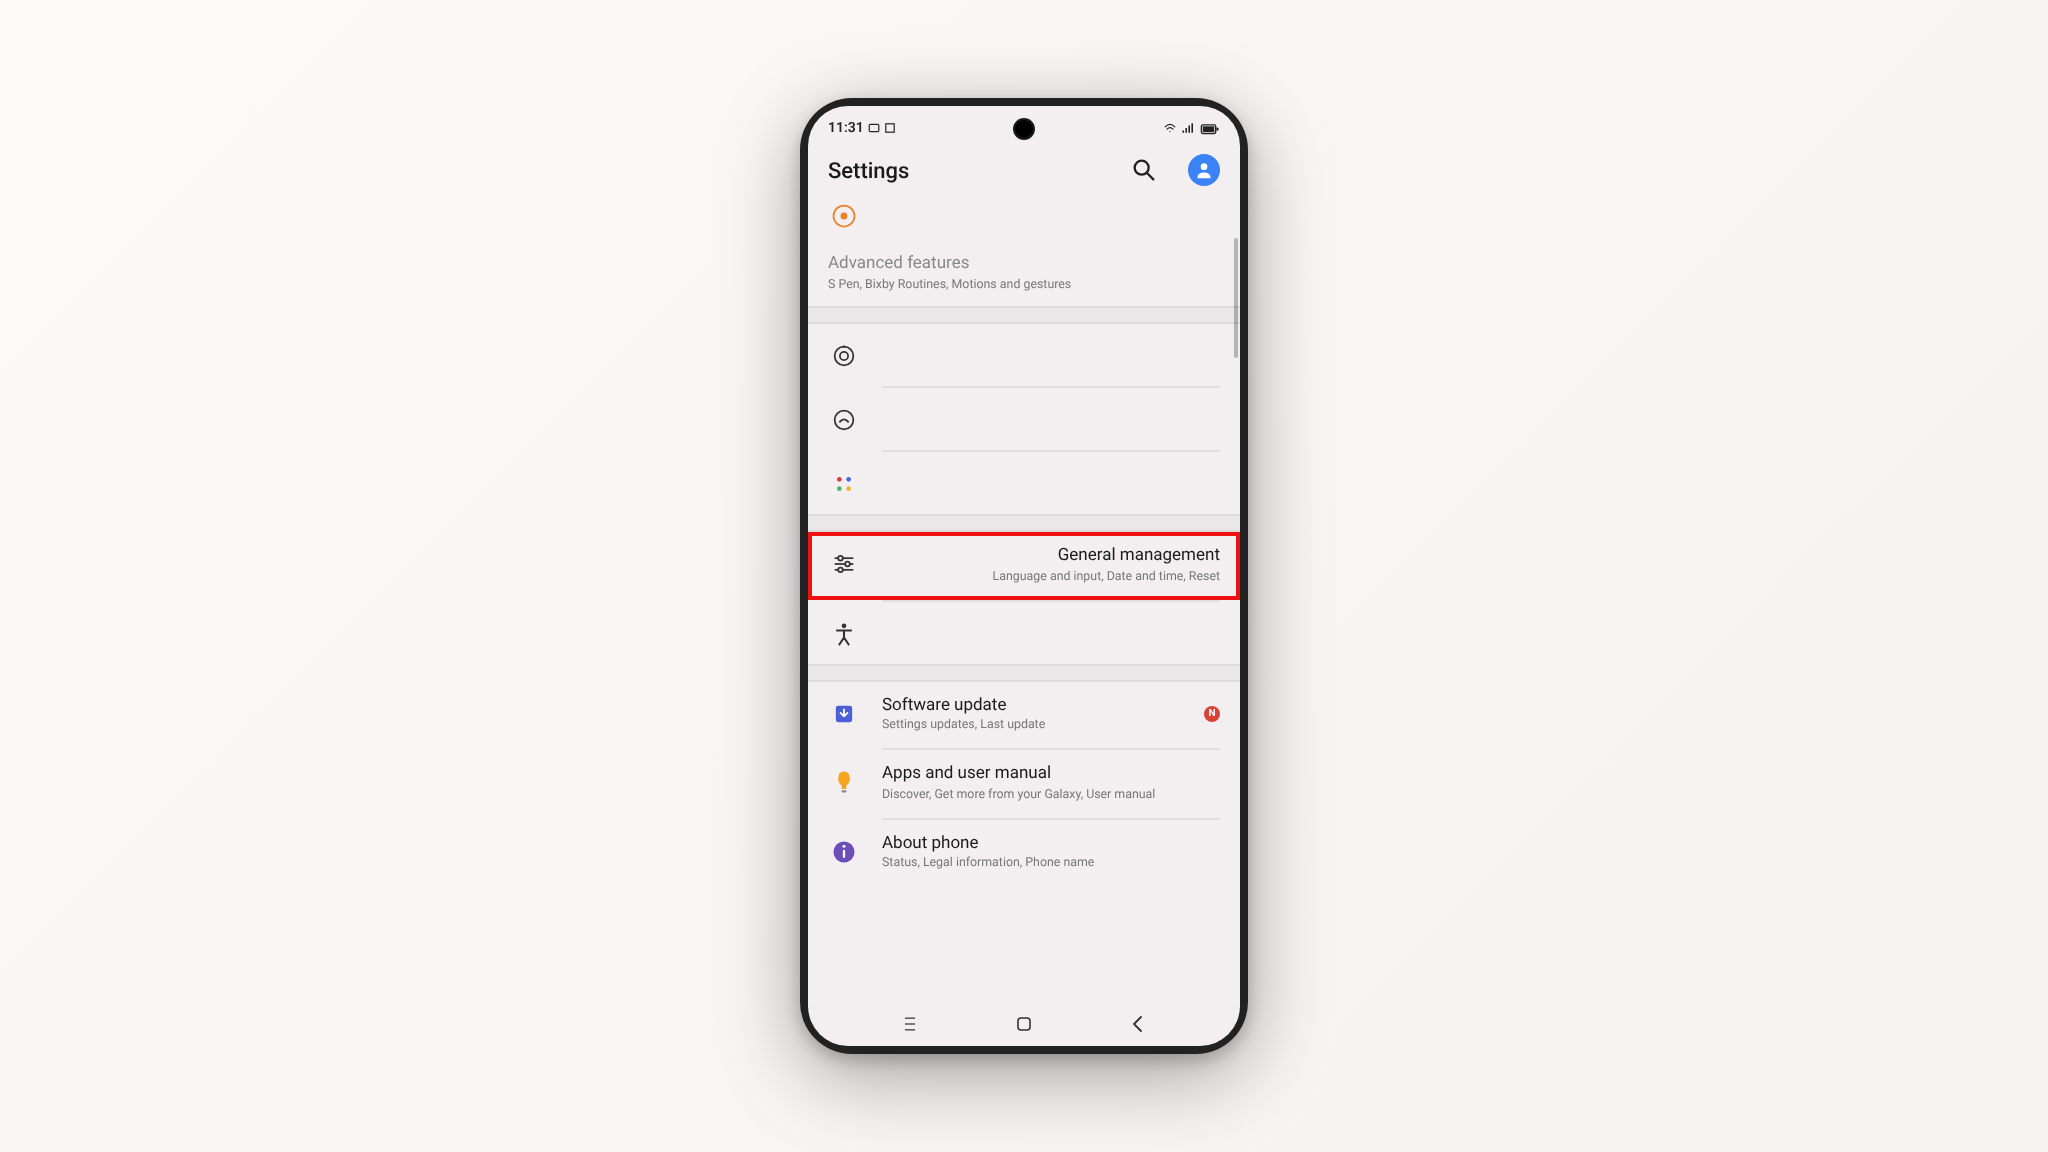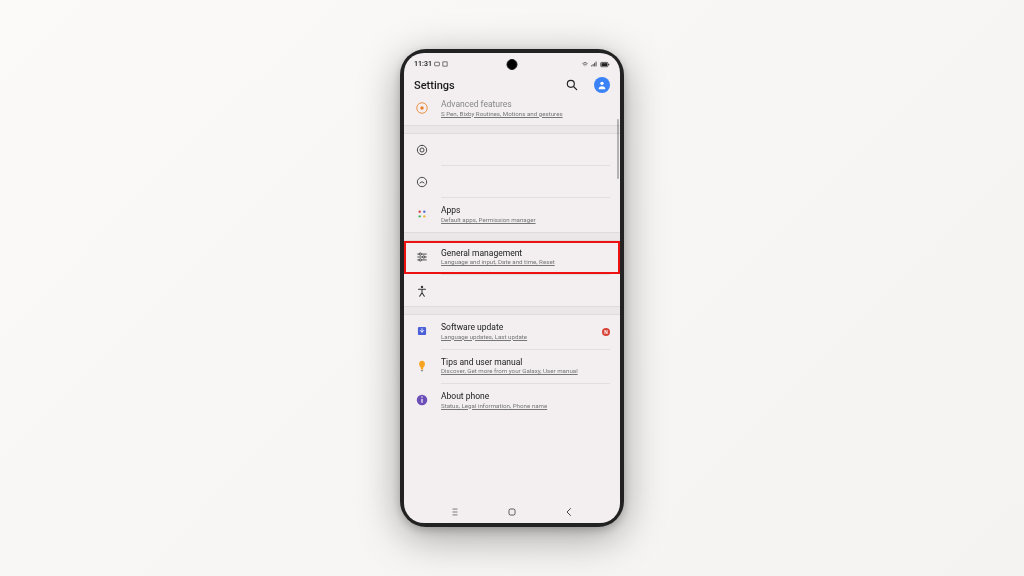--- a/index.html
+++ b/index.html
@@ -91,58 +91,58 @@
     overflow: hidden;
     font-size: 0;
   }
   .row {
     display: flex;
     align-items: flex-start;
     padding: 7px 10px 7px 10px;
     gap: 11px;
     position: relative;
   }
-  .row.partial-top { padding-top: 0; }
+  .row.partial-top { padding-top: 0; flex-direction: column; }
   .row .iconbox {
     width: 16px;
     height: 16px;
     flex: 0 0 16px;
     display:flex;
     align-items:center;
     justify-content:center;
     margin-top: 1px;
   }
   .row .txt { flex: 1; min-width: 0; }
   .row .title {
     font-size: 8.5px;
     color: #1a1a1a;
     line-height: 1.25;
     margin-bottom: 1px;
   }
   .row .sub {
     font-size: 6.2px;
     color: #777;
     line-height: 1.25;
-    text-decoration: underline;
   }
   .divider {
     height: 1px;
     background: rgba(0,0,0,0.07);
     margin-left: 37px;
     margin-right: 10px;
   }
   .gap-block {
     height: 7px;
     background: #ebe7e9;
     border-top: 1px solid rgba(0,0,0,0.05);
     border-bottom: 1px solid rgba(0,0,0,0.05);
   }
   .highlight {
     outline: 2px solid #e11;
     outline-offset: -2px;
+    text-align: right;
   }
   .badge {
     width: 8px;
     height: 8px;
     border-radius: 50%;
     background: #d84338;
     color: #fff;
     font-size: 5px;
     display:flex;
     align-items:center;
@@ -269,24 +269,20 @@
 
         <div class="row">
           <div class="iconbox">
             <svg viewBox="0 0 24 24" width="14" height="14">
               <circle cx="8" cy="8" r="2" fill="#d83b3b"></circle>
                 <circle cx="16" cy="8" r="2" fill="#4569d8"></circle>
               <circle cx="8" cy="16" r="2" fill="#45b864"></circle>
                 <circle cx="16" cy="16" r="2" fill="#e8b832"></circle>
             </svg>
           </div>
-          <div class="txt">
-            <div class="title">Apps</div>
-            <div class="sub">Default apps, Permission manager</div>
-          </div>
         </div>
 
         <div class="gap-block"></div>
 
         <div class="row highlight">
           <div class="iconbox">
             <svg viewBox="0 0 24 24" width="14" height="14">
               <line x1="4" y1="7" x2="20" y2="7" stroke="#333" stroke-width="1.5"></line>
                 <circle cx="9" cy="7" r="2" fill="#f3eff1" stroke="#333" stroke-width="1.5"></circle>
               <line x1="4" y1="12" x2="20" y2="12" stroke="#333" stroke-width="1.5"></line>
@@ -315,35 +311,35 @@
 
         <div class="row">
           <div class="iconbox">
             <svg viewBox="0 0 24 24" width="14" height="14">
                 <rect x="5" y="5" width="14" height="14" rx="2" fill="#4a5fd8"></rect>
                 <path d="M12 8 L12 14 M9 11 L12 14 L15 11" stroke="#fff" stroke-width="1.5" fill="none" stroke-linecap="round" stroke-linejoin="round"></path>
               </svg>
           </div>
           <div class="txt">
             <div class="title">Software update</div>
-            <div class="sub">Language updates, Last update</div>
+            <div class="sub">Settings updates, Last update</div>
           </div>
           <div class="badge">N</div>
         </div>
         <div class="divider"></div>
 
         <div class="row">
           <div class="iconbox">
             <svg viewBox="0 0 24 24" width="14" height="14">
                 <path d="M12 3 Q17 3 17 9 Q17 13 14 15 L14 18 L10 18 L10 15 Q7 13 7 9 Q7 3 12 3 Z" fill="#f6a523"></path>
                 <rect x="10" y="19" width="4" height="2" rx="1" fill="#888"></rect>
               </svg>
           </div>
           <div class="txt">
-            <div class="title">Tips and user manual</div>
+            <div class="title">Apps and user manual</div>
             <div class="sub">Discover, Get more from your Galaxy, User manual</div>
           </div>
         </div>
         <div class="divider"></div>
 
         <div class="row">
           <div class="iconbox">
             <svg viewBox="0 0 24 24" width="14" height="14">
                 <circle cx="12" cy="12" r="9" fill="#6b4eb8"></circle>
                 <rect x="11" y="10" width="2" height="7" rx="1" fill="#fff"></rect>

